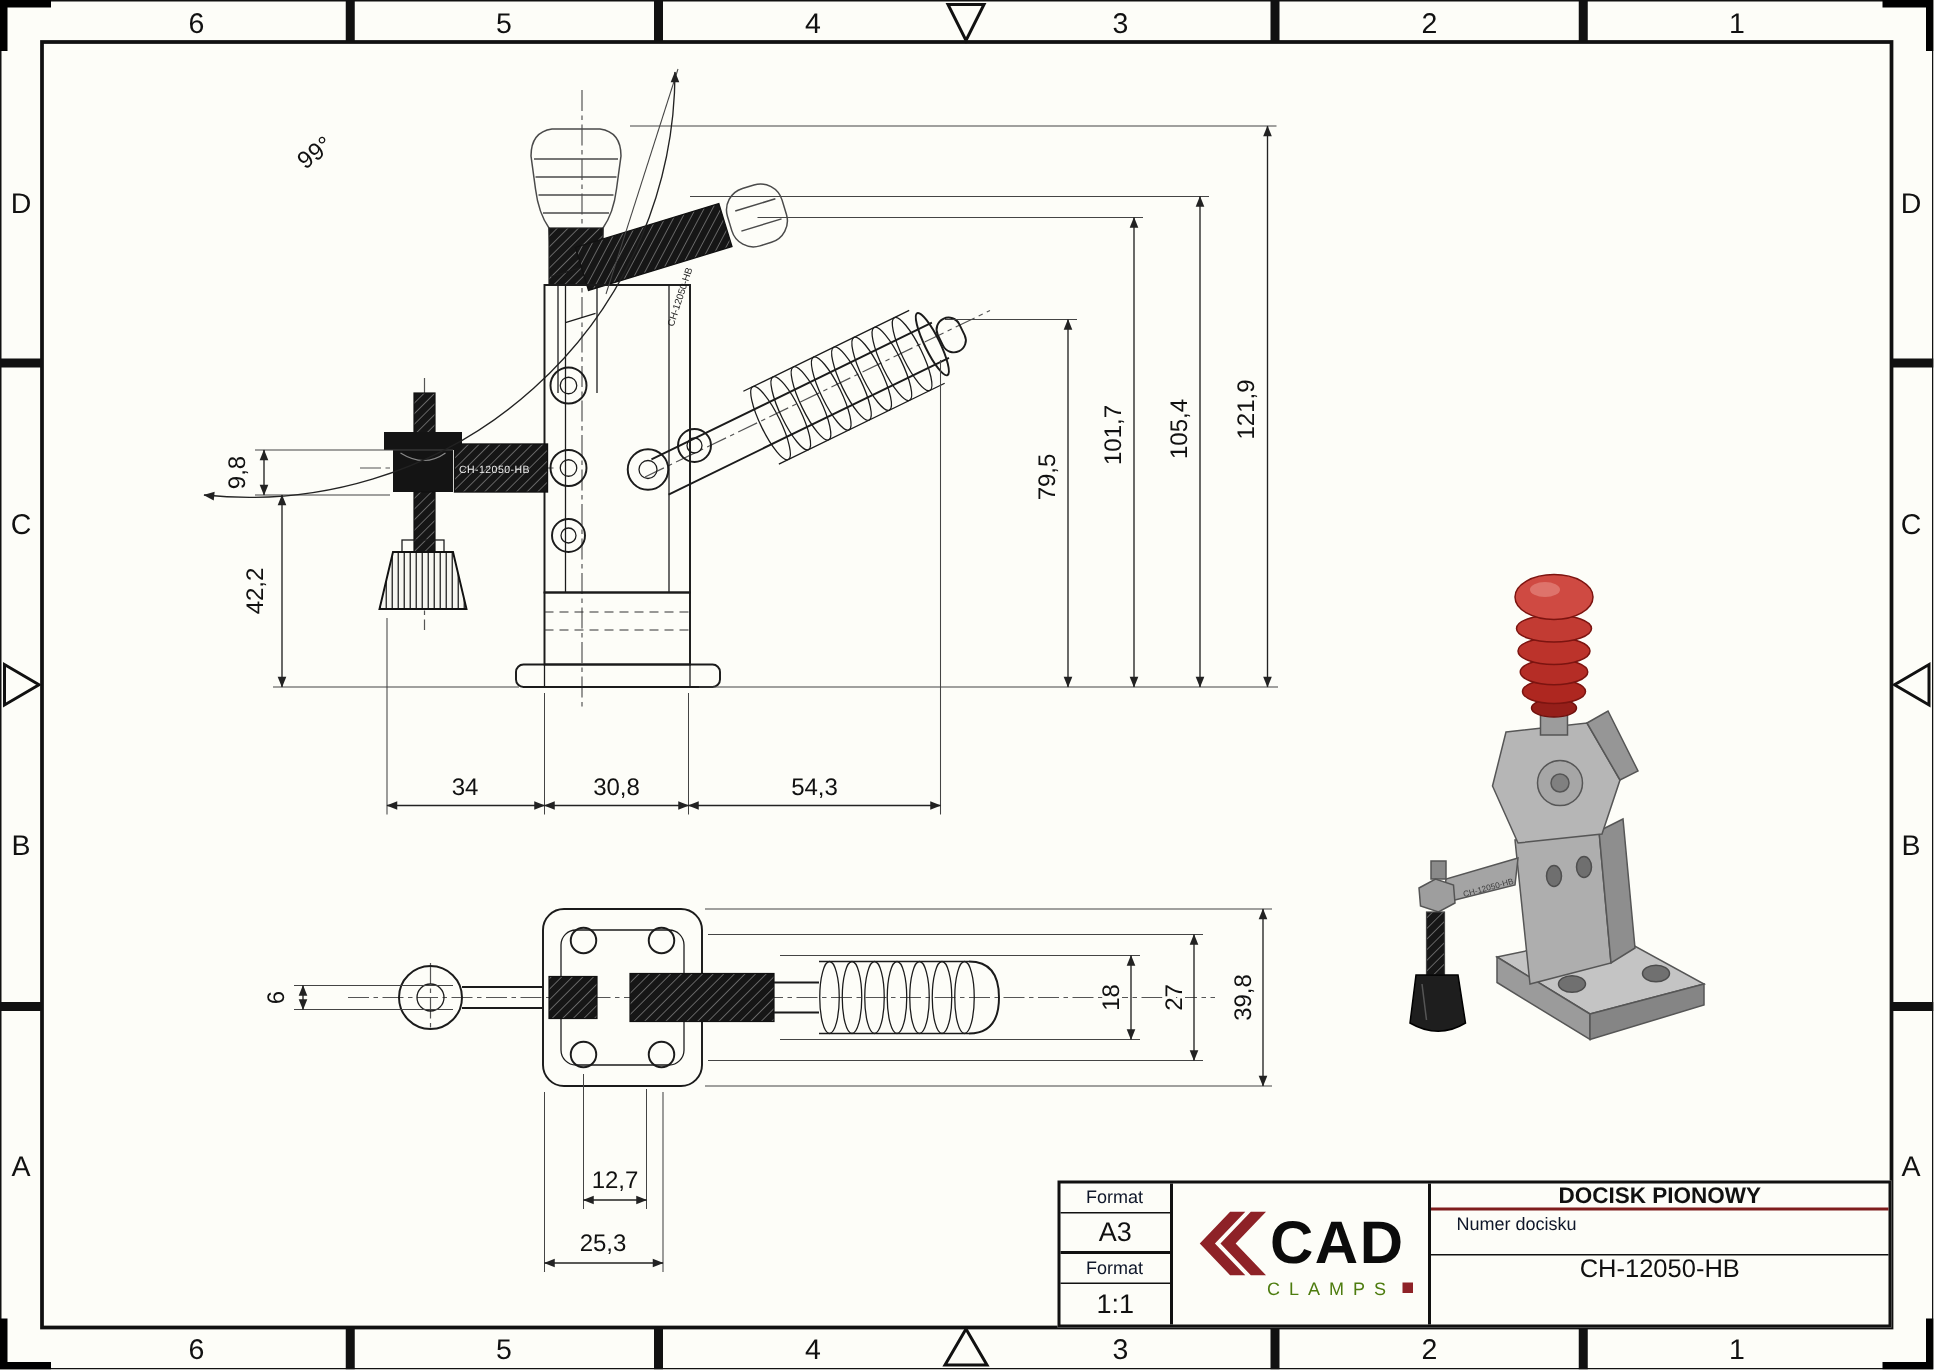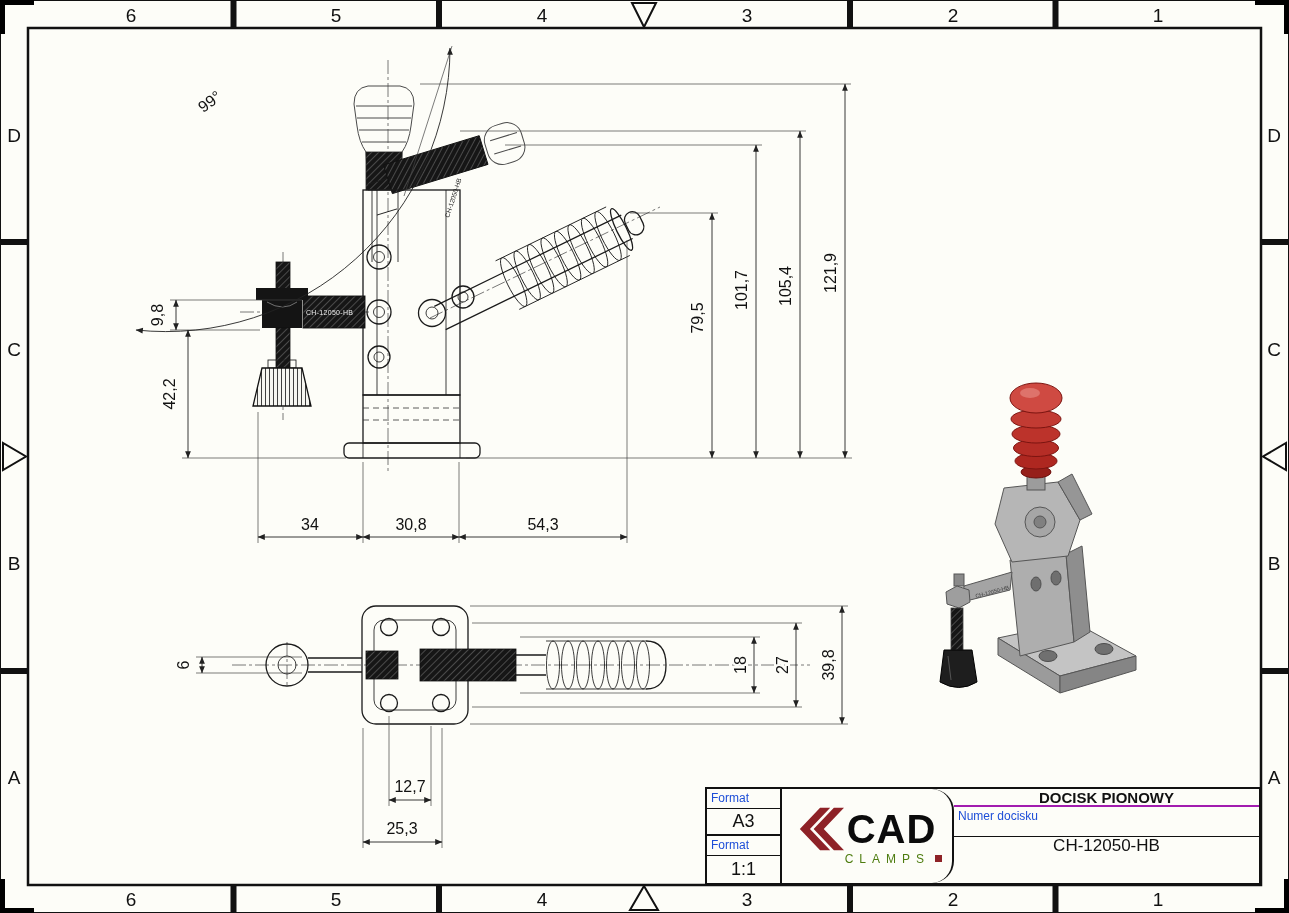--- a/index.html
+++ b/index.html
@@ -23,27 +23,27 @@
 
   
   .titleblock{
     position:absolute;left:705px;top:787px;width:556px;height:98px;
     border:2px solid #111;box-sizing:border-box;background:#fdfdf8;
     display:grid;grid-template-columns:75px 172px 1fr;
   }
   .tb-col{display:grid;}
   .tb-left{grid-template-rows:20px 27px 20px 1fr;border-right:2px solid #111;}
   .tb-right{grid-template-rows:18px 30px 18px 1fr;}
-  .tb-label{font-size:12px;padding:2px 0 0 4px;border-bottom:1px solid #111;color:#1d4ed8;}
+  .tb-label{font-size:12px;padding:2px 0 0 17px;border-bottom:1px solid #111;color:#0f172a;}
   .tb-value{font-size:18px;display:flex;align-items:center;justify-content:center;color:#111;}
   .tb-value.sep{border-bottom:2px solid #111;}
   .tb-big{font-size:15px;font-weight:bold;display:flex;align-items:center;justify-content:center;color:#111;}
-  .tb-big.sep{border-bottom:2px solid #a21caf;}
+  .tb-big.sep{border-bottom:2px solid #7f1d1d;}
   .tb-num{font-size:17px;font-weight:normal;}
-  .tb-logo{border-right:2px solid #111;display:flex;flex-direction:column;align-items:center;justify-content:center;border-radius:22px;}
+  .tb-logo{border-right:2px solid #111;display:flex;flex-direction:column;align-items:center;justify-content:center;}
   .logo-top{display:flex;align-items:center;gap:3px;}
   .logo-cad{font-size:40px;font-weight:bold;letter-spacing:1px;color:#0b0b0b;line-height:1;}
   .logo-sub-row{display:flex;align-items:center;gap:5px;align-self:flex-end;margin-right:10px;margin-top:1px;}
   .logo-clamps{font-size:12px;letter-spacing:6px;color:#4d7c0f;}
   .logo-dot{width:7px;height:7px;background:#8e2227;display:inline-block;}
 </style>
 </head>
 <body>
 
 <div class="sheet">

